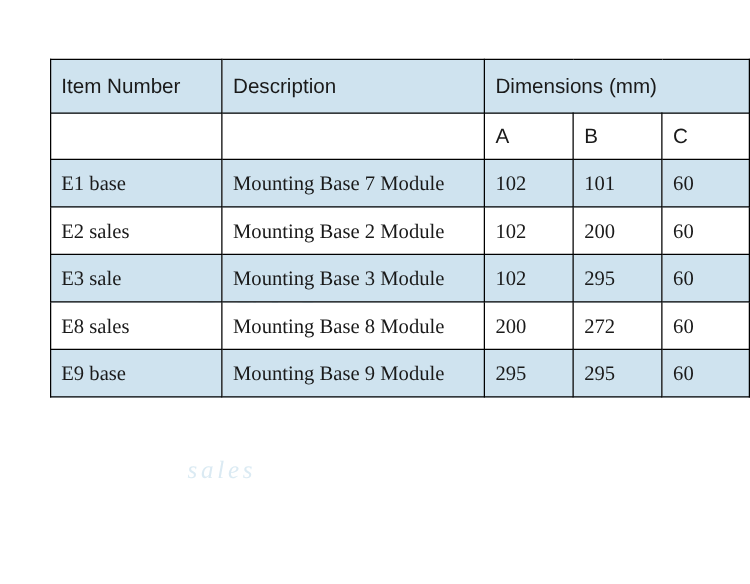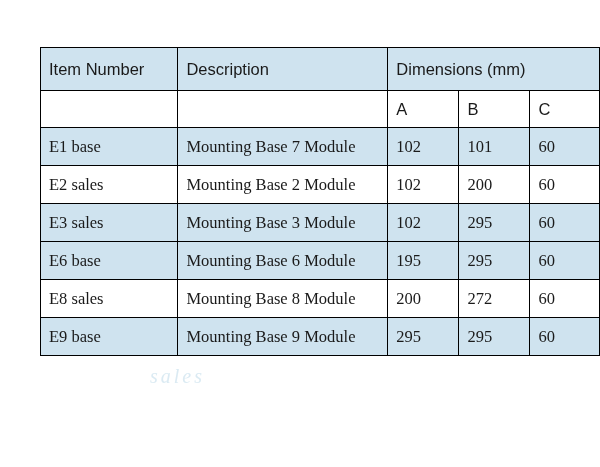--- a/index.html
+++ b/index.html
@@ -121,35 +121,28 @@
 
       <tr class="data-row">
         <td class="c-item white">E2 sales</td>
         <td class="c-desc white">Mounting Base 2 Module</td>
         <td class="c-a white">102</td>
         <td class="c-b white">200</td>
         <td class="c-c white">60</td>
       </tr>
 
       <tr class="data-row">
-        <td class="c-item blue">E3 sales</td>
+        <td class="c-item blue">E3 sale</td>
         <td class="c-desc blue">Mounting Base 3 Module</td>
         <td class="c-a blue">102</td>
         <td class="c-b blue">295</td>
         <td class="c-c blue">60</td>
       </tr>
 
 
-      <tr class="data-row">
-        <td class="c-item blue">E6 base</td>
-        <td class="c-desc blue">Mounting Base 6 Module</td>
-        <td class="c-a blue">195</td>
-        <td class="c-b blue">295</td>
-        <td class="c-c blue">60</td>
-      </tr>
 
       <tr class="data-row">
         <td class="c-item white">E8 sales</td>
         <td class="c-desc white">Mounting Base 8 Module</td>
         <td class="c-a white">200</td>
         <td class="c-b white">272</td>
         <td class="c-c white">60</td>
       </tr>
 
       <tr class="data-row">

